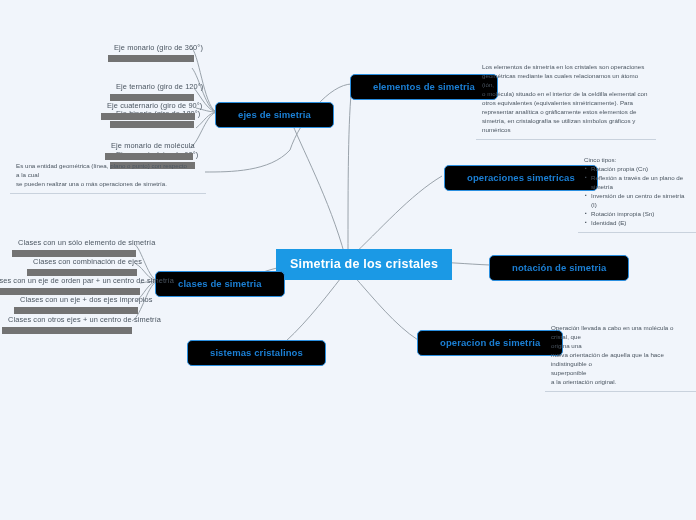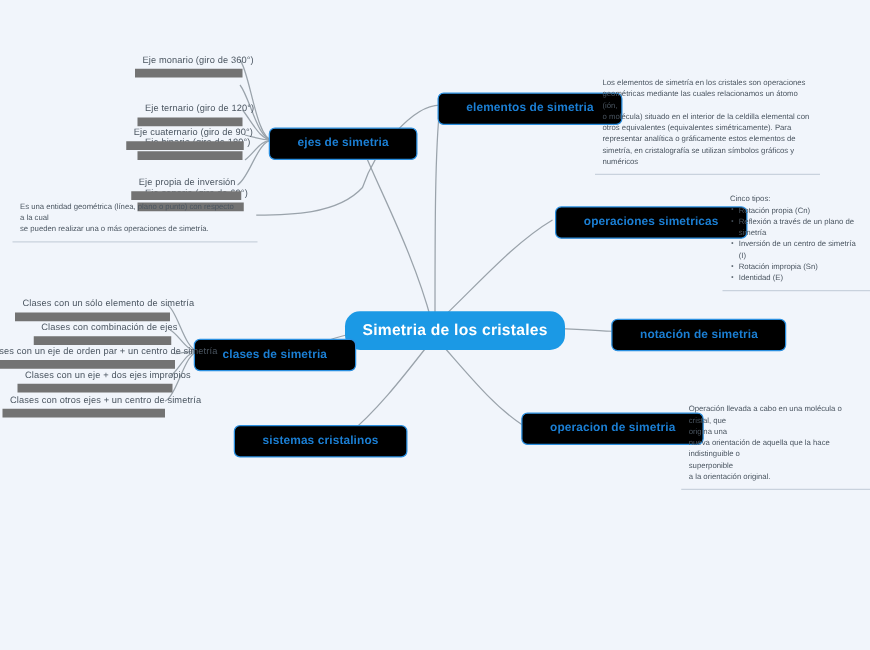--- a/index.html
+++ b/index.html
@@ -20,21 +20,21 @@
     white-space:nowrap;
     line-height:1;
   }
   
   .root{
     background:#1b99e5;
     color:#ffffff;
     font-weight:bold;
     font-size:12.5px;
     padding:9px 14px;
-    border-radius:12px;
+    border-radius:0;
     letter-spacing:.2px;
   }
   
   .branch{
     background:#000000;
     color:#1b7fd4;
     font-weight:bold;
     font-size:9.5px;
     padding:7px 22px;
     border:1.6px solid #2a8fe0;
@@ -122,21 +122,21 @@
 
   <div class="node branch" style="left:155px;top:271px;">clases de simetria</div>
 
   <div class="node branch" style="left:215px;top:102px;">ejes de simetria</div>
 
   <div class="node leaf" style="left:108px;top:41px;width:86px;">Eje monario (giro de 360°)</div>
   <div class="node leaf" style="left:110px;top:71px;width:84px;margin-top:36px;">Eje binario (giro de 180°)</div>
   <div class="node leaf" style="left:110px;top:80px;width:84px;">Eje ternario (giro de 120°)</div>
   <div class="node leaf" style="left:101px;top:99px;width:94px;">Eje cuaternario (giro de 90°)</div>
   <div class="node leaf" style="left:110px;top:119px;width:85px;margin-top:29px;">Eje senario (giro de 60°)</div>
-  <div class="node leaf" style="left:105px;top:139px;width:88px;">Eje propia de inversión</div>
+  <div class="node leaf" style="left:105px;top:139px;width:88px;">Eje monario de molécula</div>
 
   <div class="node note" style="left:10px;top:158px;width:196px;">
     <span class="ln">Es una entidad geométrica (línea, plano o punto) con respecto</span>
     <span class="ln">a la cual</span>
     <span class="ln">se pueden realizar una o más operaciones de simetría.</span>
   </div>
 
   <div class="node note" style="left:476px;top:59px;width:180px;">
     <span class="ln">Los elementos de simetría en los cristales son operaciones</span>
     <span class="ln">geométricas mediante las cuales relacionamos un átomo (ión,</span>

